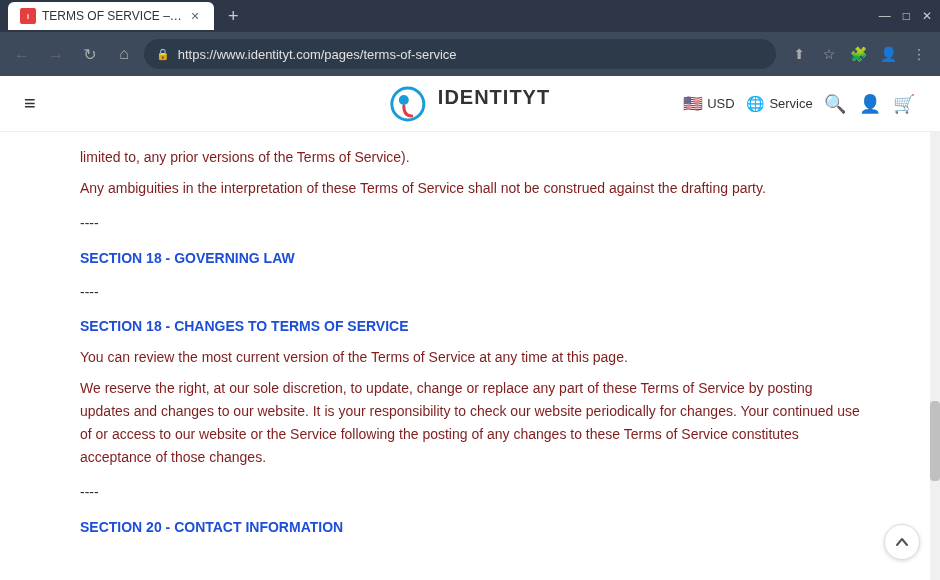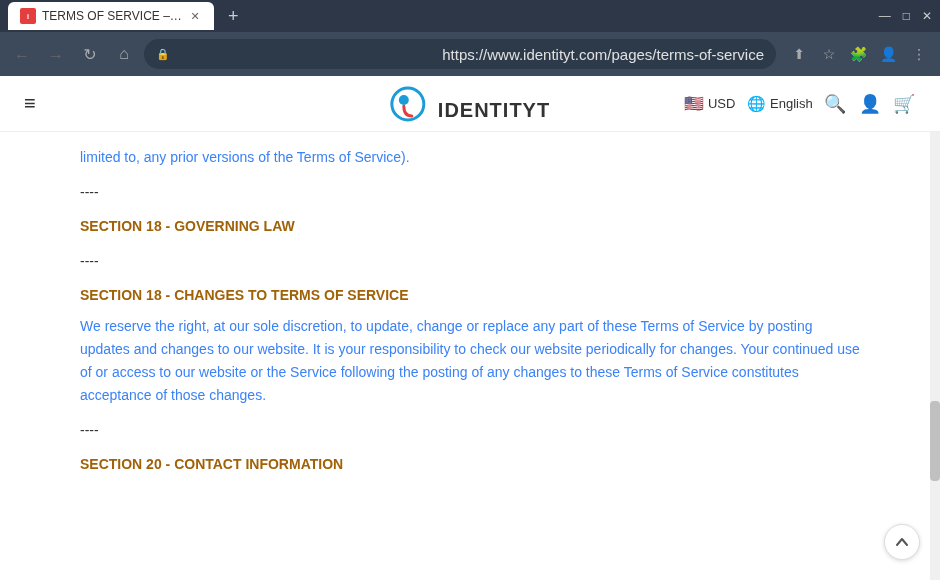--- a/index.html
+++ b/index.html
@@ -73,21 +73,21 @@
       border-radius: 20px;
       height: 30px;
       display: flex;
       align-items: center;
       padding: 0 12px;
       gap: 8px;
       color: #e0e0e0;
       font-size: 13px;
     }
     .lock-icon { font-size: 11px; color: #aaa; }
-    .url-text { flex: 1; font-size: 15px; text-align: right; }
+    .url-text { flex: 1; font-size: 13px; }
     .nav-actions { display: flex; gap: 4px; margin-left: 4px; }
     .nav-action-btn {
       color: #aaa; font-size: 14px; cursor: pointer;
       width: 26px; height: 26px;
       display: flex; align-items: center; justify-content: center;
       border-radius: 50%;
     }
 
     
     .site-header {
@@ -100,21 +100,21 @@
       position: relative;
     }
     .hamburger {
       font-size: 20px; color: #333; cursor: pointer;
     }
     .logo-area {
       position: absolute;
       left: 50%;
       transform: translateX(-50%);
       display: flex;
-      align-items: flex-end;
+      align-items: flex-start;
       gap: 12px;
     }
     .logo-icon {
       width: 36px; height: 36px;
     }
     .logo-text {
       font-size: 20px;
       font-weight: bold;
       color: #333;
       letter-spacing: 1px;
@@ -154,25 +154,25 @@
     }
     .section-divider {
       color: #333;
       margin: 12px 0;
       font-size: 14px;
     }
     .section-title {
       font-weight: bold;
       font-size: 14px;
       margin: 8px 0;
-      color: #a16207;
+      color: #1d4ed8;
     }
     .section-text {
       margin: 8px 0;
-      color: #3b82f6;
+      color: #7f1d1d;
       font-size: 14px;
       line-height: 1.65;
     }
 
     
     .scrollbar-track {
       position: absolute;
       right: 0;
       top: 0;
       width: 10px;
@@ -259,35 +259,37 @@
     </svg>
     <span class="logo-text">IDENTITYT</span>
   </div>
   <div class="header-right">
     <div class="currency-flag">
       <span class="flag">🇺🇸</span>
       <span>USD</span>
     </div>
     <div class="lang-btn">
       <span class="globe-icon">🌐</span>
-      <span>English</span>
+      <span>Service</span>
     </div>
     <span class="header-icon">🔍</span>
     <span class="header-icon">👤</span>
     <span class="header-icon">🛒</span>
   </div>
 </div>
 
 <div class="content-area" style="overflow-y:hidden;position:relative;">
   <div class="page-content">
     <p class="section-text" style="margin-top:14px;">limited to, any prior versions of the Terms of Service).</p>
+    <p class="section-text">Any ambiguities in the interpretation of these Terms of Service shall not be construed against the drafting party.</p>
     <p class="section-divider">----</p>
     <p class="section-title">SECTION 18 - GOVERNING LAW</p>
     <p class="section-divider">----</p>
     <p class="section-title">SECTION 18 - CHANGES TO TERMS OF SERVICE</p>
+    <p class="section-text">You can review the most current version of the Terms of Service at any time at this page.</p>
     <p class="section-text">We reserve the right, at our sole discretion, to update, change or replace any part of these Terms of Service by posting updates and changes to our website. It is your responsibility to check our website periodically for changes. Your continued use of or access to our website or the Service following the posting of any changes to these Terms of Service constitutes acceptance of those changes.</p>
     <p class="section-divider">----</p>
     <p class="section-title">SECTION 20 - CONTACT INFORMATION</p>
 
   </div>
 
   <div class="scrollbar-track">
     <div class="scrollbar-thumb"></div>
   </div>
 

